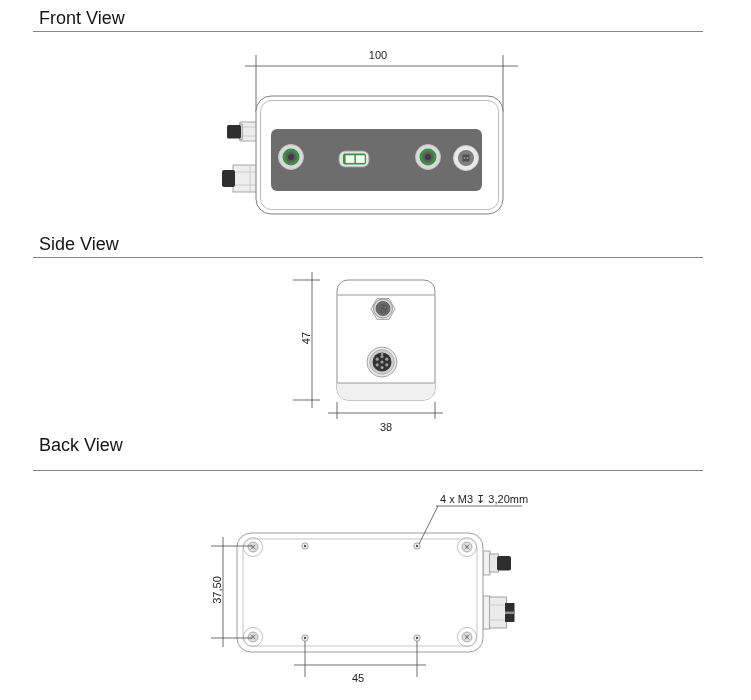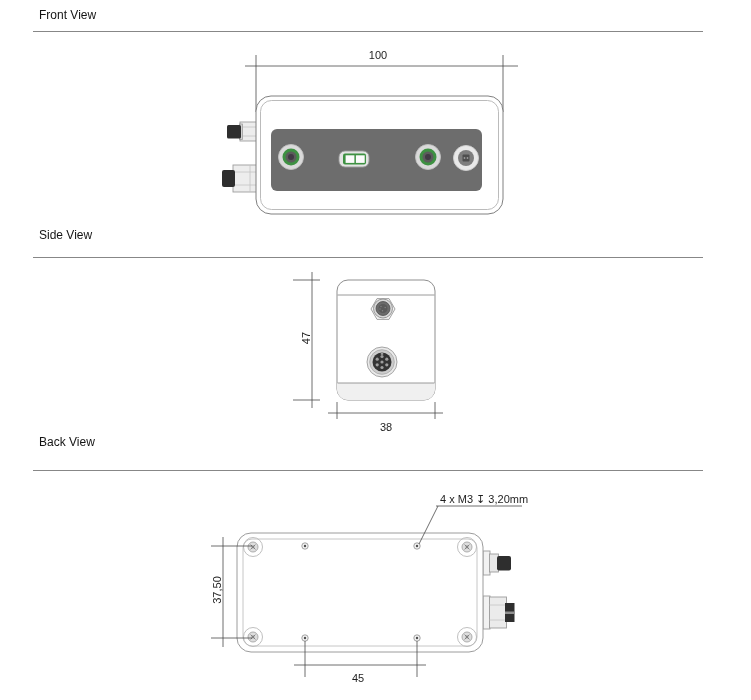--- a/index.html
+++ b/index.html
@@ -1,29 +1,29 @@
 <!DOCTYPE html>
 <html><head>
 <meta charset="utf-8">
 <style>
 html,body{margin:0;padding:0;}
 body{width:751px;height:700px;background:#ffffff;font-family:"Liberation Sans",sans-serif;position:relative;overflow:hidden;}
-.heading{position:absolute;left:39px;font-size:12px;color:#141414;}
+.heading{position:absolute;left:39px;font-size:18px;color:#141414;}
 .rule{position:absolute;left:33px;width:670px;height:1px;background:#878787;}
 svg{position:absolute;}
 .dimtxt{font-size:11px;fill:#1e1e1e;font-family:"Liberation Sans",sans-serif;}
 .thin{stroke:#4a4a4a;stroke-width:0.8;}
 </style>
 </head>
 <body>
 
 <div class="heading" style="top:8px">Front View</div>
 <div class="rule" style="top:31px"></div>
 
-<div class="heading" style="top:228px">Side View</div>
+<div class="heading" style="top:234px">Side View</div>
 <div class="rule" style="top:257px"></div>
 
 <div class="heading" style="top:435px">Back View</div>
 <div class="rule" style="top:470px"></div>
 
 <svg style="left:215px;top:40px" width="315" height="190" viewBox="0 0 315 190">
   <defs>
     <g id="gconn">
       <circle r="12.5" fill="#dadada" stroke="#c2c2c2" stroke-width="0.9"></circle>
       <circle r="8.5" fill="#3e9142"></circle>

